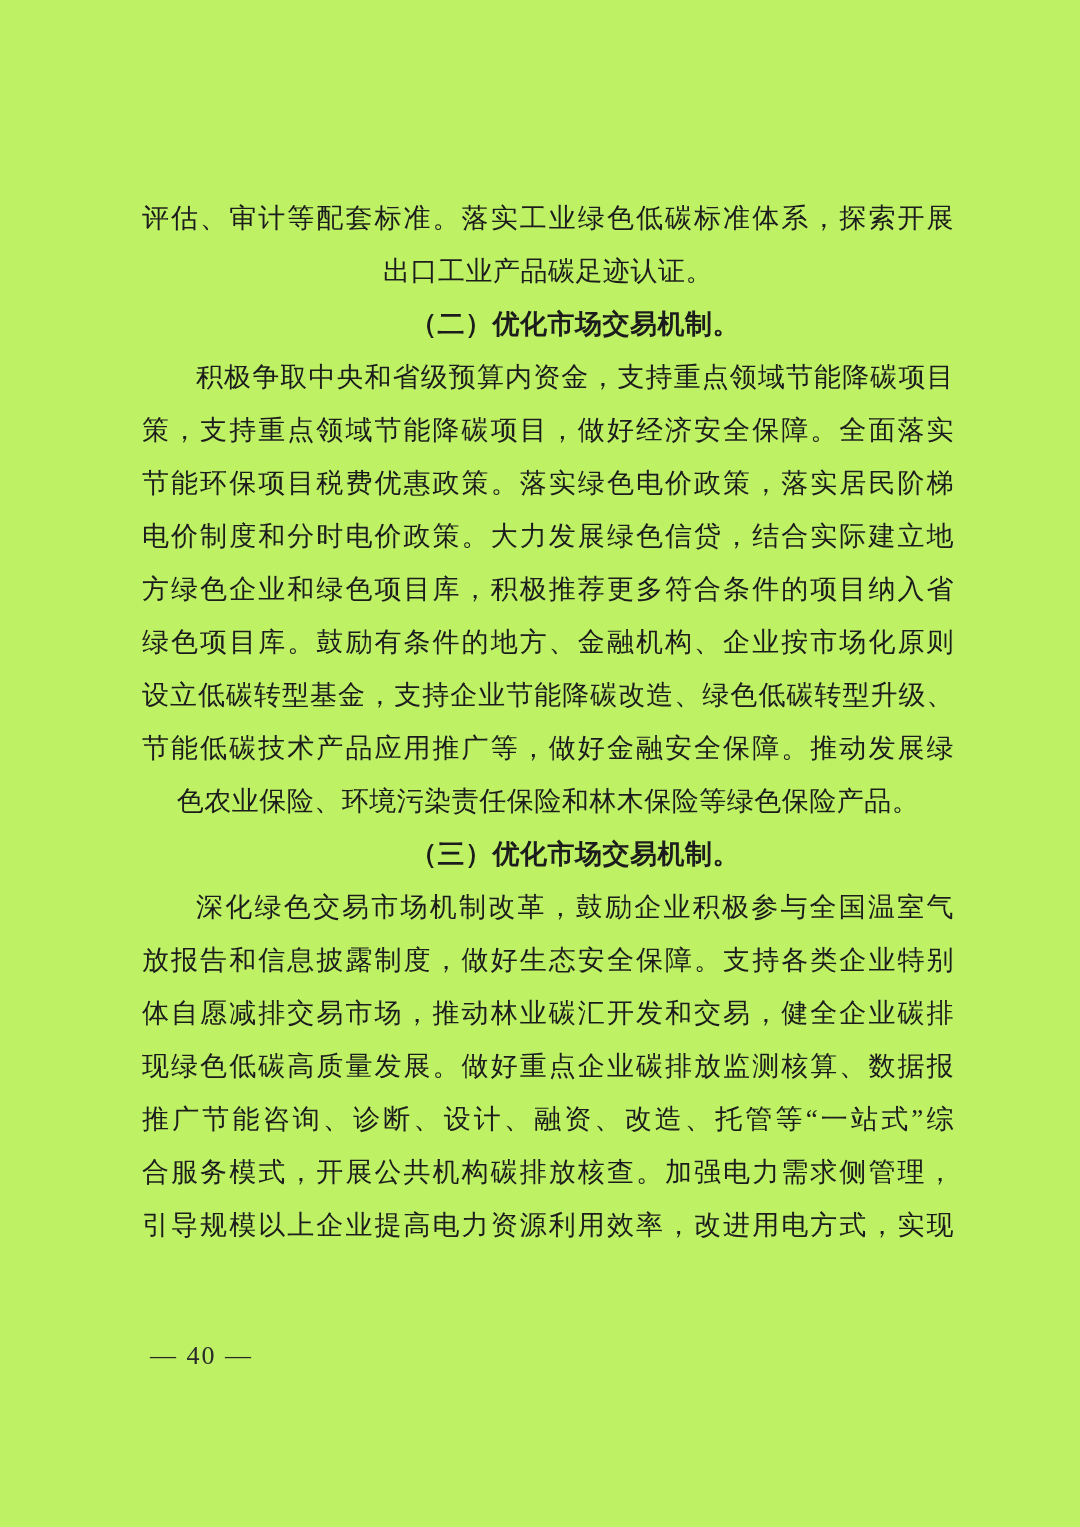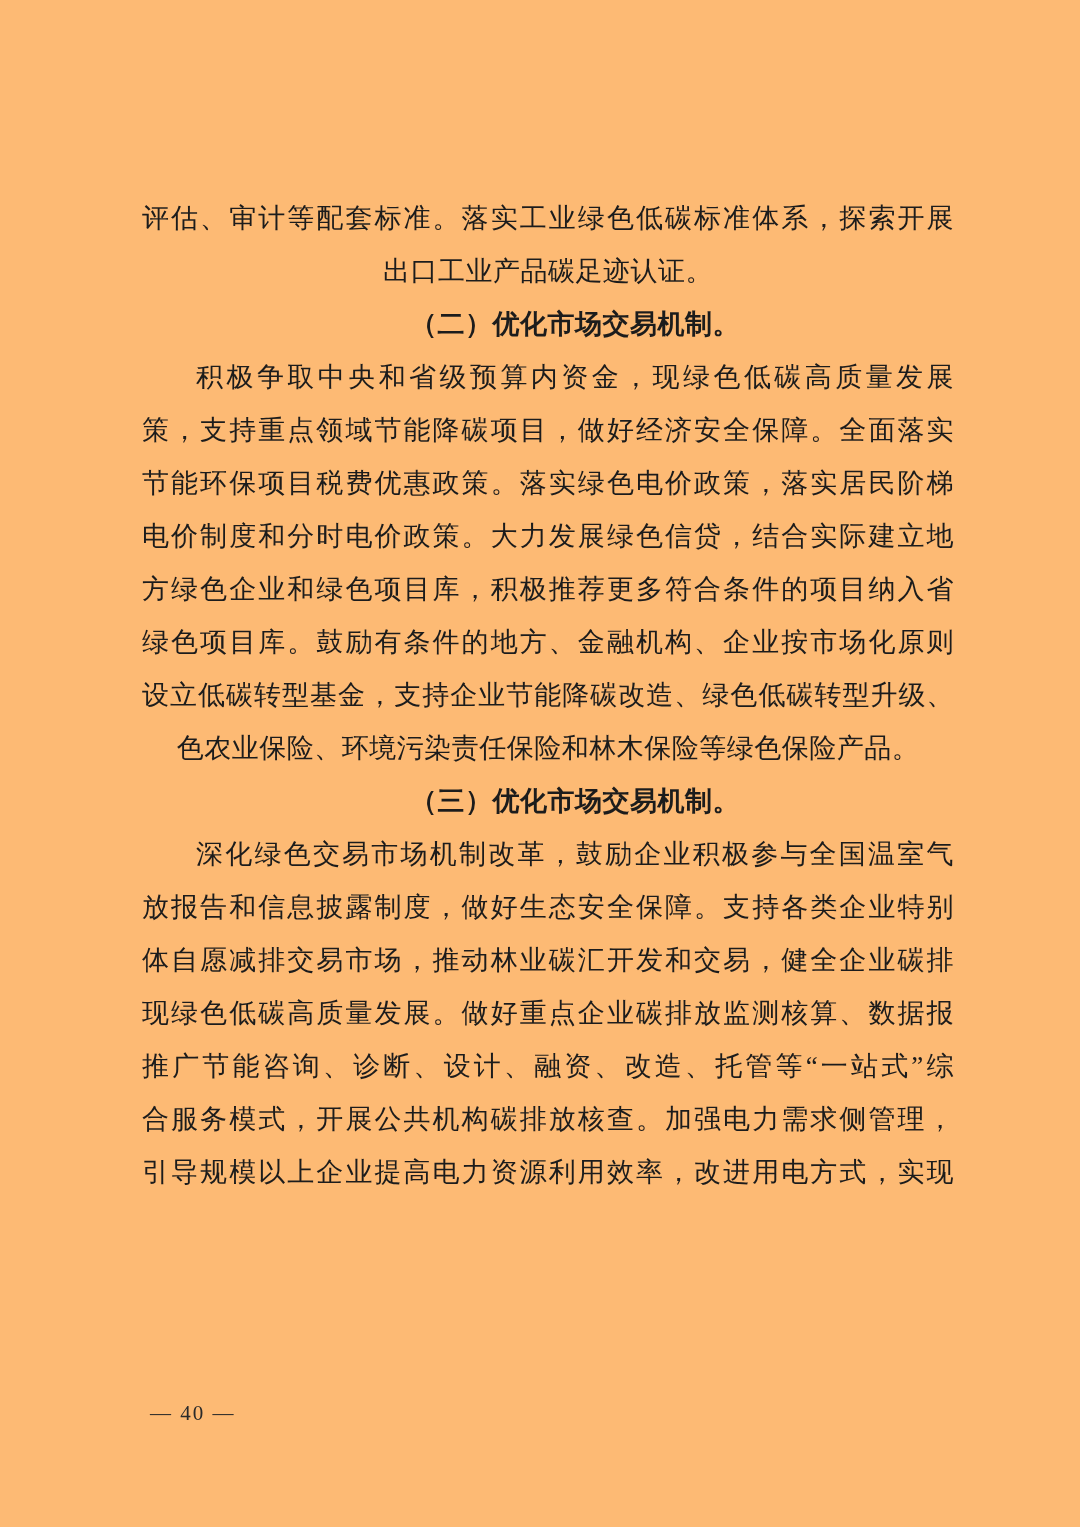--- a/index.html
+++ b/index.html
@@ -13,21 +13,21 @@
     position: relative;
     font-family: "Liberation Serif", serif;
     color: #1c1c1c;
   }
   .page {
     position: absolute;
     left: 0;
     top: 0;
     width: 1080px;
     height: 1527px;
-    background: #fdba74;
+    background: #bef264;
     overflow: hidden;
   }
   .content {
     position: absolute;
     left: 142px;
     top: 192px;
     width: 812px;
   }
   .line {
     height: 53px;
@@ -44,53 +44,54 @@
   }
   .line.indent {
     text-indent: 2em;
   }
   .line.heading {
     font-weight: 700;
   }
   .page-number {
     position: absolute;
     left: 150px;
-    top: 1397px;
-    font-size: 21px;
+    top: 1340px;
+    font-size: 26px;
     line-height: 32px;
     letter-spacing: 2px;
     color: #2a2a2a;
   }
 </style>
 </head>
 <body>
 
 <div class="page">
   <div class="content">
 
       <div class="line fill">评估、审计等配套标准。落实工业绿色低碳标准体系，探索开展</div>
 
       <div class="line">出口工业产品碳足迹认证。</div>
 
       <div class="line heading indent">（二）优化市场交易机制。</div>
 
-      <div class="line indent fill">积极争取中央和省级预算内资金，现绿色低碳高质量发展</div>
+      <div class="line indent fill">积极争取中央和省级预算内资金，支持重点领域节能降碳项目</div>
 
       <div class="line fill">策，支持重点领域节能降碳项目，做好经济安全保障。全面落实</div>
 
       <div class="line fill">节能环保项目税费优惠政策。落实绿色电价政策，落实居民阶梯</div>
 
       <div class="line fill">电价制度和分时电价政策。大力发展绿色信贷，结合实际建立地</div>
 
       <div class="line fill">方绿色企业和绿色项目库，积极推荐更多符合条件的项目纳入省</div>
 
       <div class="line fill">绿色项目库。鼓励有条件的地方、金融机构、企业按市场化原则</div>
 
       <div class="line fill">设立低碳转型基金，支持企业节能降碳改造、绿色低碳转型升级、</div>
 
+      <div class="line fill">节能低碳技术产品应用推广等，做好金融安全保障。推动发展绿</div>
 
       <div class="line">色农业保险、环境污染责任保险和林木保险等绿色保险产品。</div>
 
       <div class="line heading indent">（三）优化市场交易机制。</div>
 
       <div class="line indent fill">深化绿色交易市场机制改革，鼓励企业积极参与全国温室气</div>
 
       <div class="line fill">放报告和信息披露制度，做好生态安全保障。支持各类企业特别</div>
 
       <div class="line fill">体自愿减排交易市场，推动林业碳汇开发和交易，健全企业碳排</div>

